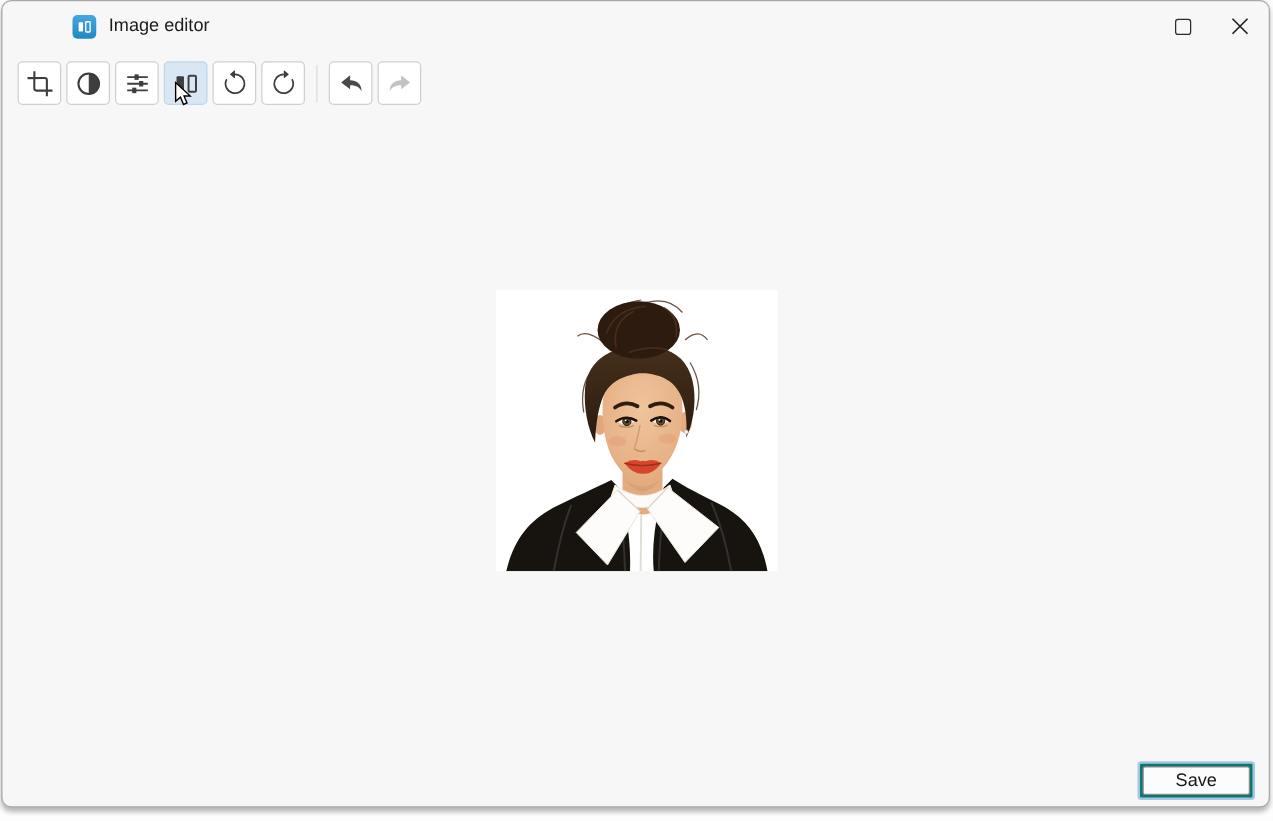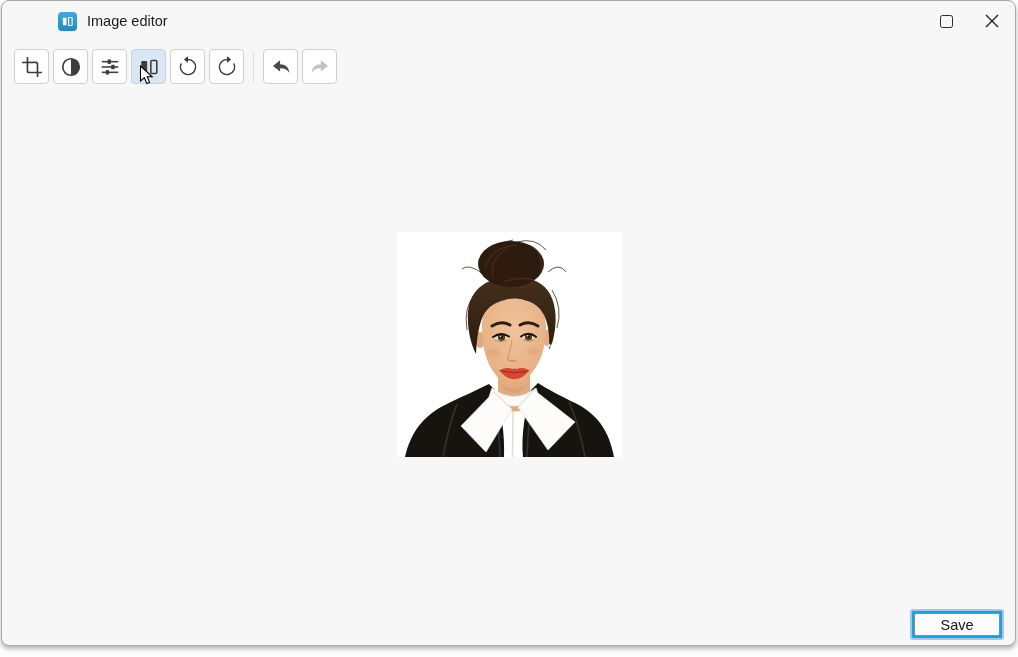--- a/index.html
+++ b/index.html
@@ -34,21 +34,21 @@
   .tool-sep { width:1px; height:30px; background:#dcdcdc; margin:0 9px 0 5px; }
   .tool-btn svg { display:block; }
 
   
   .photo { position:absolute; left:395px; top:231px; width:225px; height:225px; background:#ffffff; }
   .photo svg { display:block; }
 
   
   .save-ring {
     position:absolute; right:11px; bottom:5px;
-    border:2px solid #a6c5e6; border-radius:3px; padding:2px; background:#0ea5e9;
+    border:2px solid #a6c5e6; border-radius:3px; padding:2px; background:#0f766e;
   }
   .save-btn {
     width:86px; height:23px; background:#fcfcfc; border:1px solid #8b8b8b; border-radius:2px;
     display:flex; align-items:center; justify-content:center;
     font-size:14.5px; color:#161616;
   }
 
   
   .cursor { position:absolute; left:139px; top:65px; width:15px; height:22px; pointer-events:none; }
 </style>

